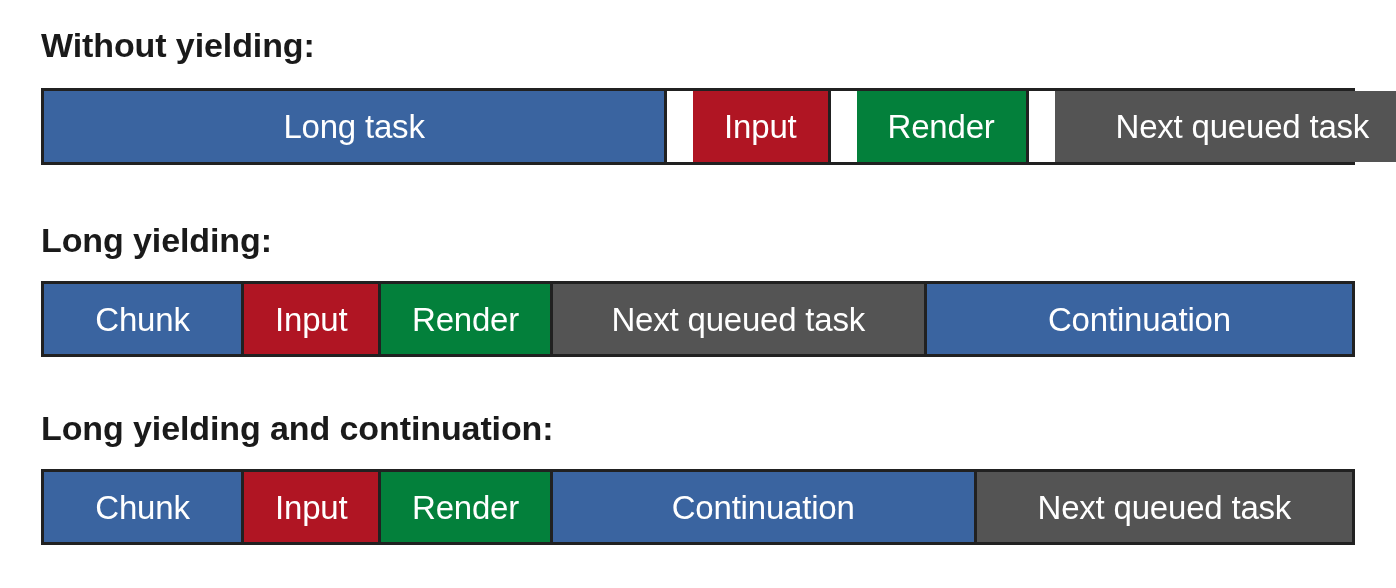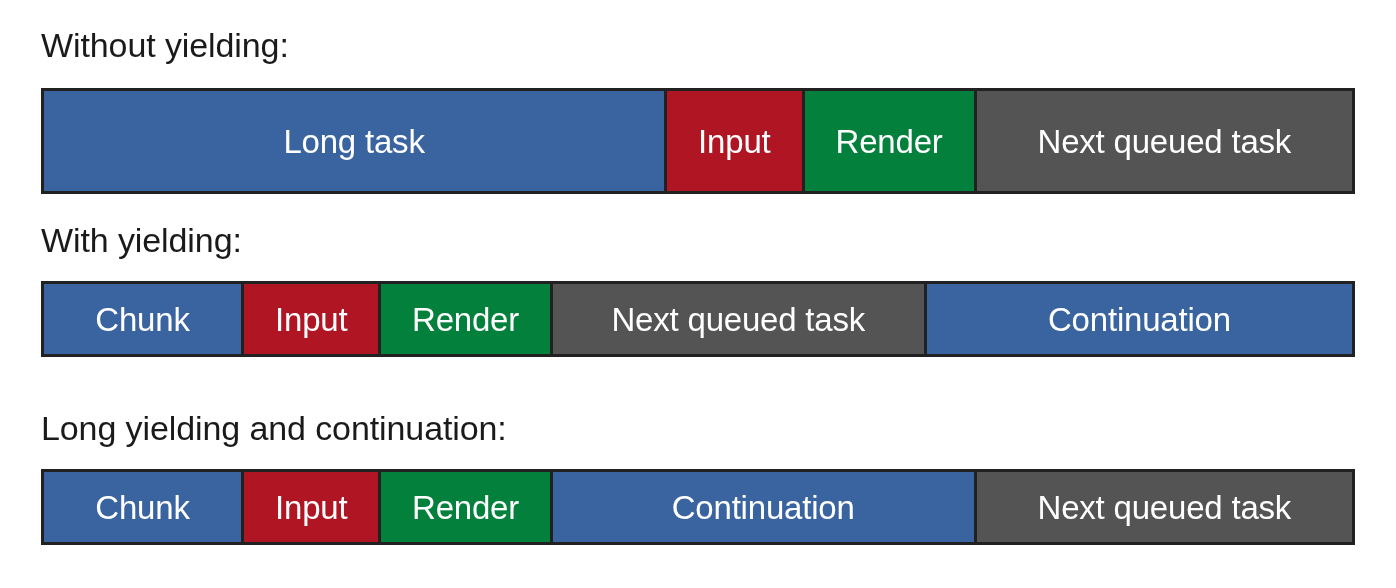--- a/index.html
+++ b/index.html
@@ -23,21 +23,21 @@
     position: absolute;
     left: 41px;
     width: 1314px;
   }
   .row-caption {
     position: absolute;
     left: 0;
     font-size: 34px;
     line-height: 38px;
     color: #1a1a1a;
-    font-weight: 400;
+    font-weight: 700;
     letter-spacing: -0.1px;
     white-space: nowrap;
   }
   .bar {
     position: absolute;
     left: 0;
     width: 1314px;
     display: flex;
     box-sizing: border-box;
     border: 3px solid #212121;
@@ -53,21 +53,21 @@
     line-height: 1;
     letter-spacing: -0.2px;
     white-space: nowrap;
     overflow: hidden;
     border-right: 3px solid #212121;
   }
   .seg:last-child {
     border-right: none;
   }
   
-  #row-without .bar { top: 0; height: 106px; }
+  #row-without .bar { top: 0; height: 77px; gap: 26px; }
   #row-without .row-caption { top: -62px; }
   
   #row-with .bar { top: 0; height: 76px; }
   #row-with .row-caption { top: -60px; }
   
   #row-with-cont .bar { top: 0; height: 76px; }
   #row-with-cont .row-caption { top: -60px; }
 
   #row-without { top: 88px; }
   #row-with    { top: 281px; }
@@ -82,21 +82,21 @@
     <div class="row-caption">Without yielding:</div>
     <div class="bar">
         <div class="seg" style="background: rgb(58, 100, 160); flex: 0 0 47.6408%;">Long task</div>
         <div class="seg" style="background: rgb(176, 21, 35); flex: 0 0 10.5023%;">Input</div>
         <div class="seg" style="background: rgb(3, 128, 59); flex: 0 0 13.1659%;">Render</div>
         <div class="seg" style="background: rgb(84, 84, 84); flex: 0 0 28.691%;">Next queued task</div>
       </div>
   </div>
 
   <div class="row" id="row-with">
-    <div class="row-caption">With yielding:</div>
+    <div class="row-caption">Long yielding:</div>
     <div class="bar">
         <div class="seg" style="background: rgb(58, 100, 160); flex: 0 0 15.2968%;">Chunk</div>
         <div class="seg" style="background: rgb(176, 21, 35); flex: 0 0 10.5023%;">Input</div>
         <div class="seg" style="background: rgb(3, 128, 59); flex: 0 0 13.0898%;">Render</div>
         <div class="seg" style="background: rgb(84, 84, 84); flex: 0 0 28.6149%;">Next queued task</div>
         <div class="seg" style="background: rgb(58, 100, 160); flex: 0 0 32.4962%;">Continuation</div>
       </div>
   </div>
 
   <div class="row" id="row-with-cont">

